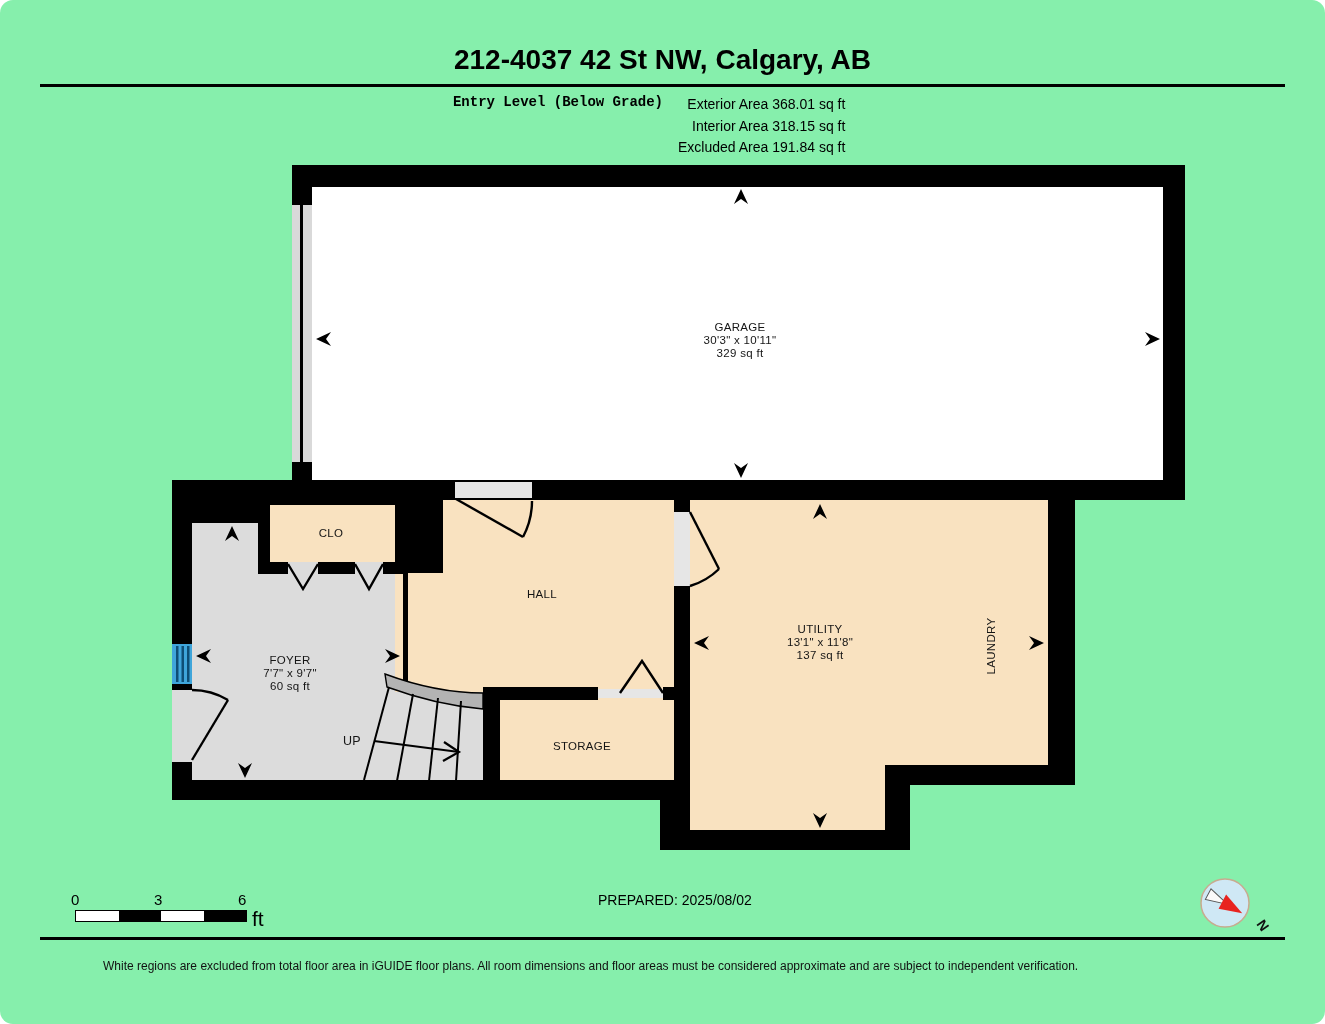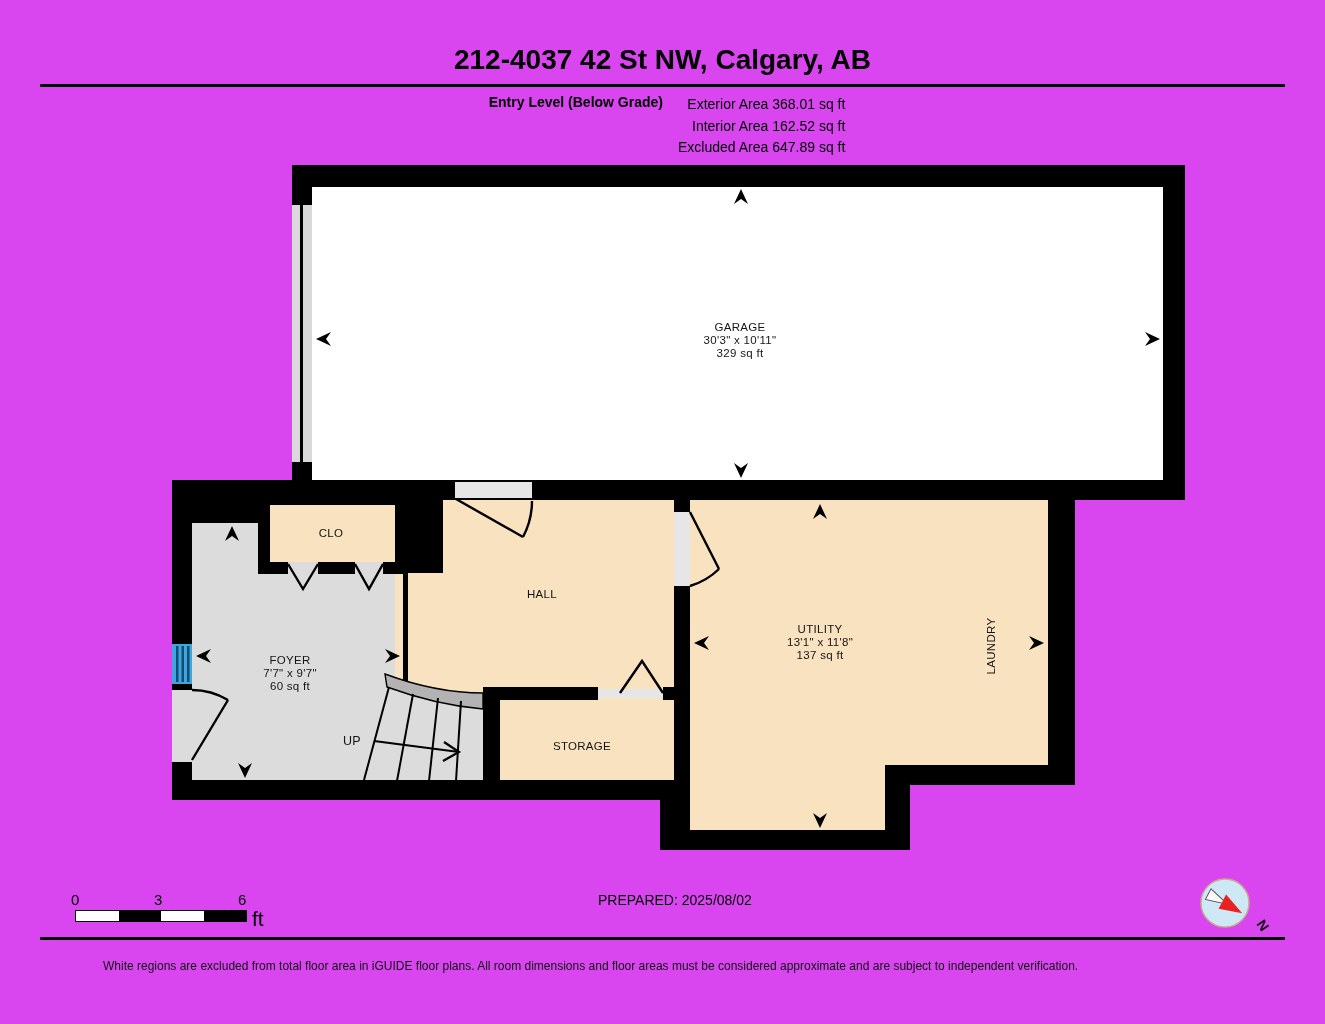--- a/index.html
+++ b/index.html
@@ -1,24 +1,24 @@
 <!DOCTYPE html>
 <html><head>
 <meta charset="utf-8">
 <style>
   html,body{margin:0;padding:0;background:#fff;}
-  .page{position:relative;width:1325px;height:1024px;background:#d946ef;overflow:hidden;
-        font-family:"Liberation Sans", sans-serif;color:#000;}
+  .page{position:relative;width:1325px;height:1024px;background:#86efac;overflow:hidden;
+        font-family:"Liberation Sans", sans-serif;color:#000;border-radius:13px;}
   .title{position:absolute;left:0;right:0;top:44px;text-align:center;
          font-size:28px;font-weight:700;letter-spacing:0px;}
   .rule{position:absolute;left:40px;width:1245px;height:3px;background:#000;}
   .rule.top{top:84px;}
   .rule.bottom{top:937px;}
   .level-name{position:absolute;left:300px;width:363px;top:94px;text-align:right;
-              font-size:14px;font-weight:700;}
+              font-size:14px;font-weight:700;font-family:Liberation Mono, monospace;}
   .level-stats{position:absolute;left:678px;top:94px;font-size:14px;line-height:21.5px;text-align:right;}
   .prepared{position:absolute;left:598px;top:892px;font-size:14px;}
   .disclaimer{position:absolute;left:55px;top:959px;font-size:12px;color:#111;margin-left:48px;}
   .scale-num{position:absolute;top:891px;font-size:15px;}
   .scale-unit{position:absolute;left:252px;top:907px;font-size:21px;}
   .scale-bar{position:absolute;left:75px;top:910px;width:170px;height:10px;
              border:1px solid #000;display:flex;}
   .scale-bar div{flex:1;}
   svg{position:absolute;left:0;top:0;}
   .wall{fill:#000;}
@@ -32,22 +32,22 @@
 <body>
 
 <div class="page">
 
   <div class="title">212-4037 42 St NW, Calgary, AB</div>
   <div class="rule top"></div>
 
   <div class="level-name">Entry Level (Below Grade)</div>
   <div class="level-stats">
     <div>Exterior Area 368.01 sq ft</div>
-    <div>Interior Area 162.52 sq ft</div>
-    <div>Excluded Area 647.89 sq ft</div>
+    <div>Interior Area 318.15 sq ft</div>
+    <div>Excluded Area 191.84 sq ft</div>
   </div>
 
   <svg width="1325" height="1024" viewBox="0 0 1325 1024">
 
     <g>
       <rect x="292" y="165" width="893" height="335" fill="#ffffff"></rect>
       <rect x="172" y="480" width="328" height="320" fill="#dcdcdc"></rect>
       <rect x="395" y="480" width="295" height="212" fill="#f9e2c0"></rect>
       <rect x="270" y="505" width="125" height="57" fill="#f9e2c0"></rect>
       <rect x="483" y="687" width="207" height="113" fill="#f9e2c0"></rect>

